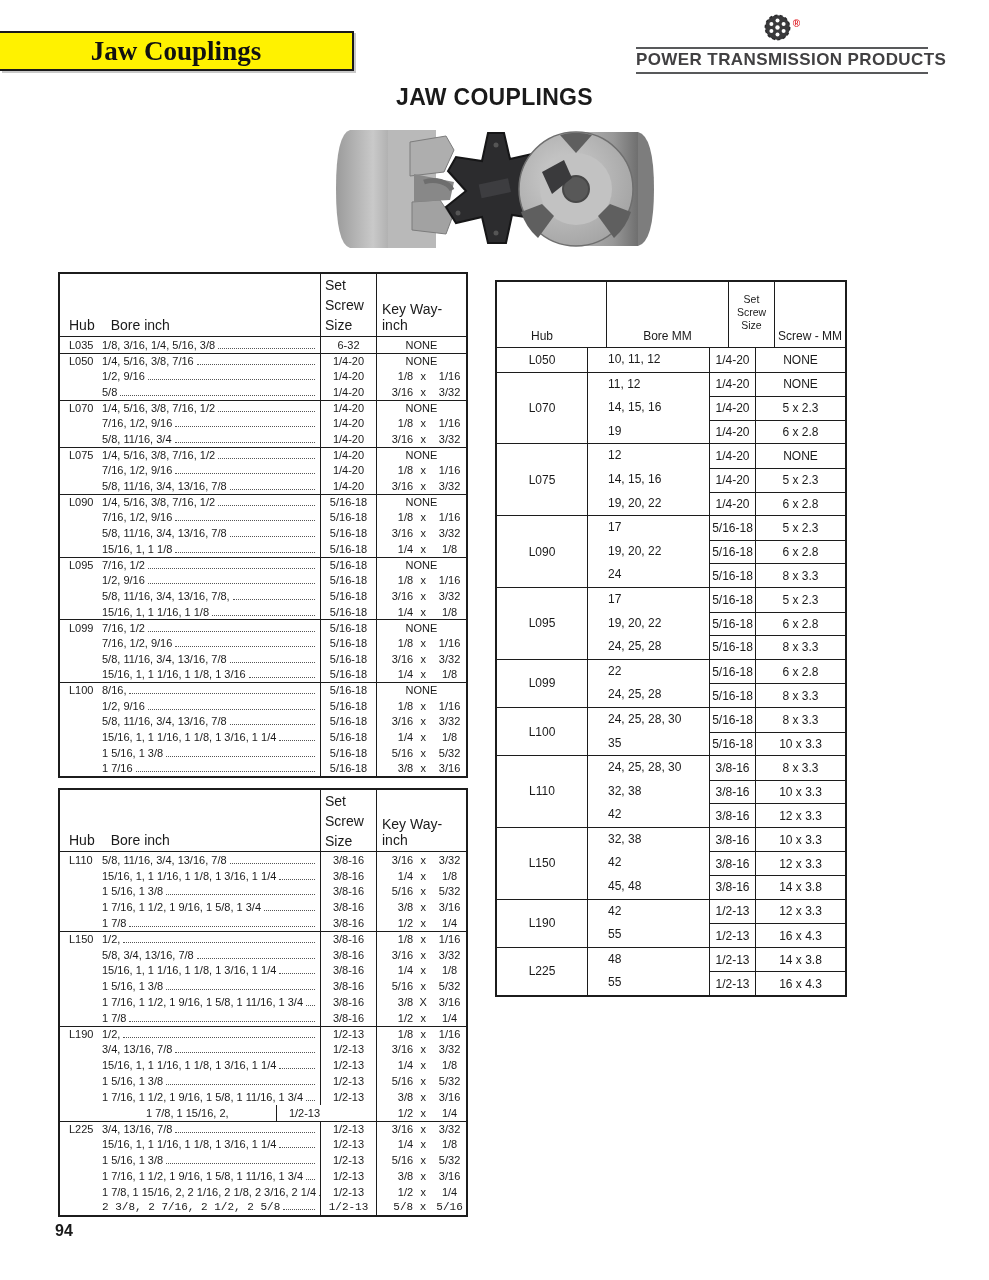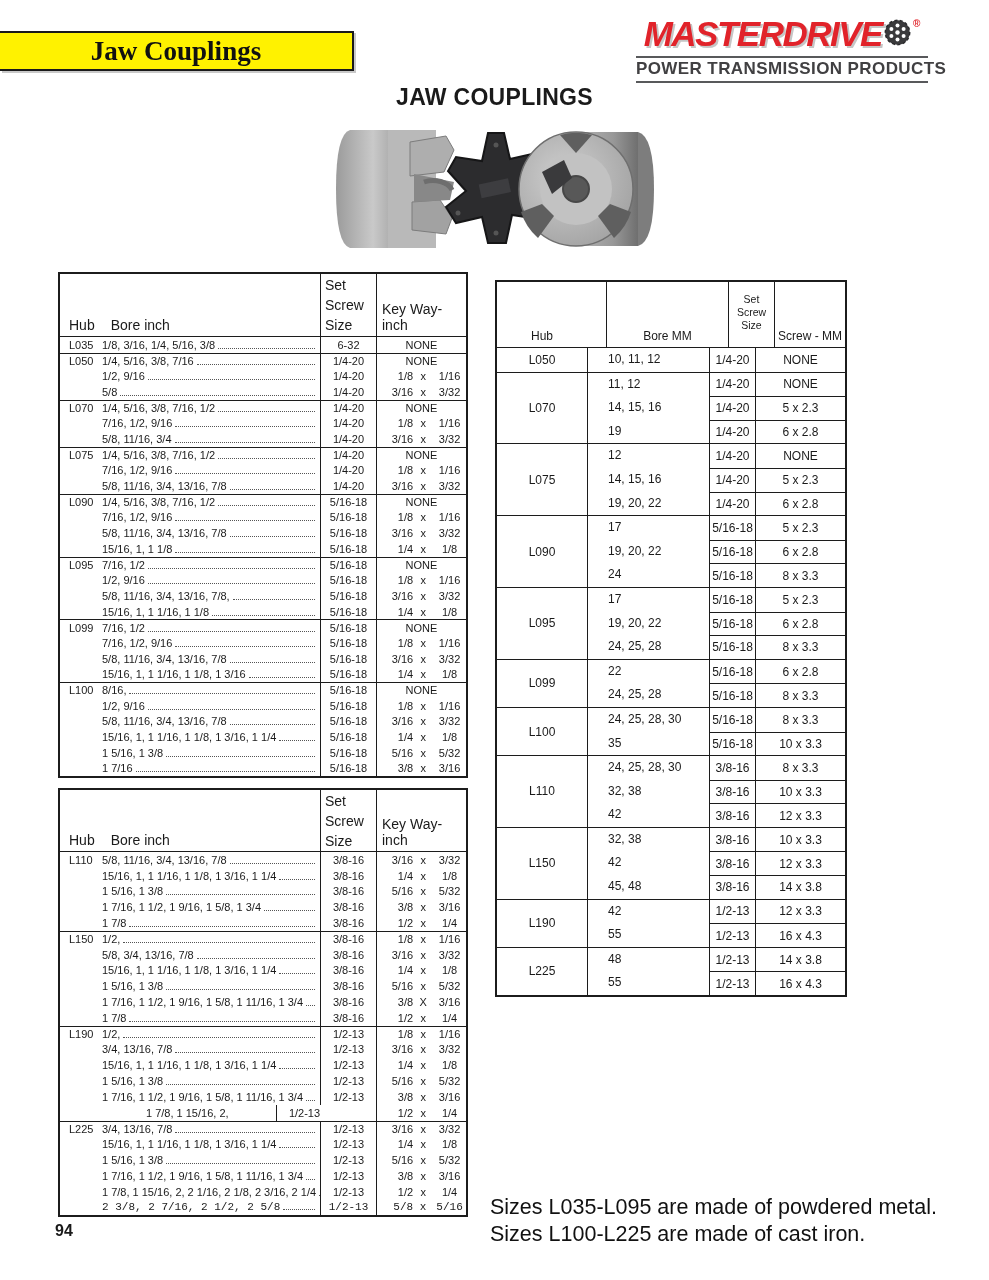--- a/index.html
+++ b/index.html
@@ -98,21 +98,20 @@
 <body>
 
 <div class="page">
 
   <div class="banner">
     <span>Jaw Couplings</span>
   </div>
 
   <div class="logo">
     <div class="logo-row">
-      <span class="logo-name">MASTERDRIVE</span>
       <span>
         <svg width="27" height="27" viewBox="0 0 27 27">
           <circle cx="13.5" cy="13.5" r="12.2" fill="#3a3a3c"></circle>
           <circle cx="13.5" cy="13.5" r="12.2" fill="none" stroke="#2a2a2c" stroke-width="1.5" stroke-dasharray="3 2.4"></circle>
           <circle cx="13.5" cy="6.4" r="2" fill="#fff"></circle>
           <circle cx="19.6" cy="9.9" r="2" fill="#fff"></circle>
           <circle cx="19.6" cy="17.1" r="2" fill="#fff"></circle>
           <circle cx="13.5" cy="20.6" r="2" fill="#fff"></circle>
           <circle cx="7.4" cy="17.1" r="2" fill="#fff"></circle>
           <circle cx="7.4" cy="9.9" r="2" fill="#fff"></circle>
@@ -1082,20 +1081,16 @@
             </div>
             <div class="mg-row">
               <div class="mg-screw">1/2-13</div>
               <div class="mg-key">16 x 4.3</div>
             </div>
           </div>
         </div>
       </div>
   </div>
 
-  <div class="notes">
-    <div>Sizes L035-L095 are made of powdered metal.</div>
-    <div>Sizes L100-L225 are made of cast iron.</div>
-  </div>
 
   <div class="page-num">94</div>
 
 </div>
 
 </body></html>

